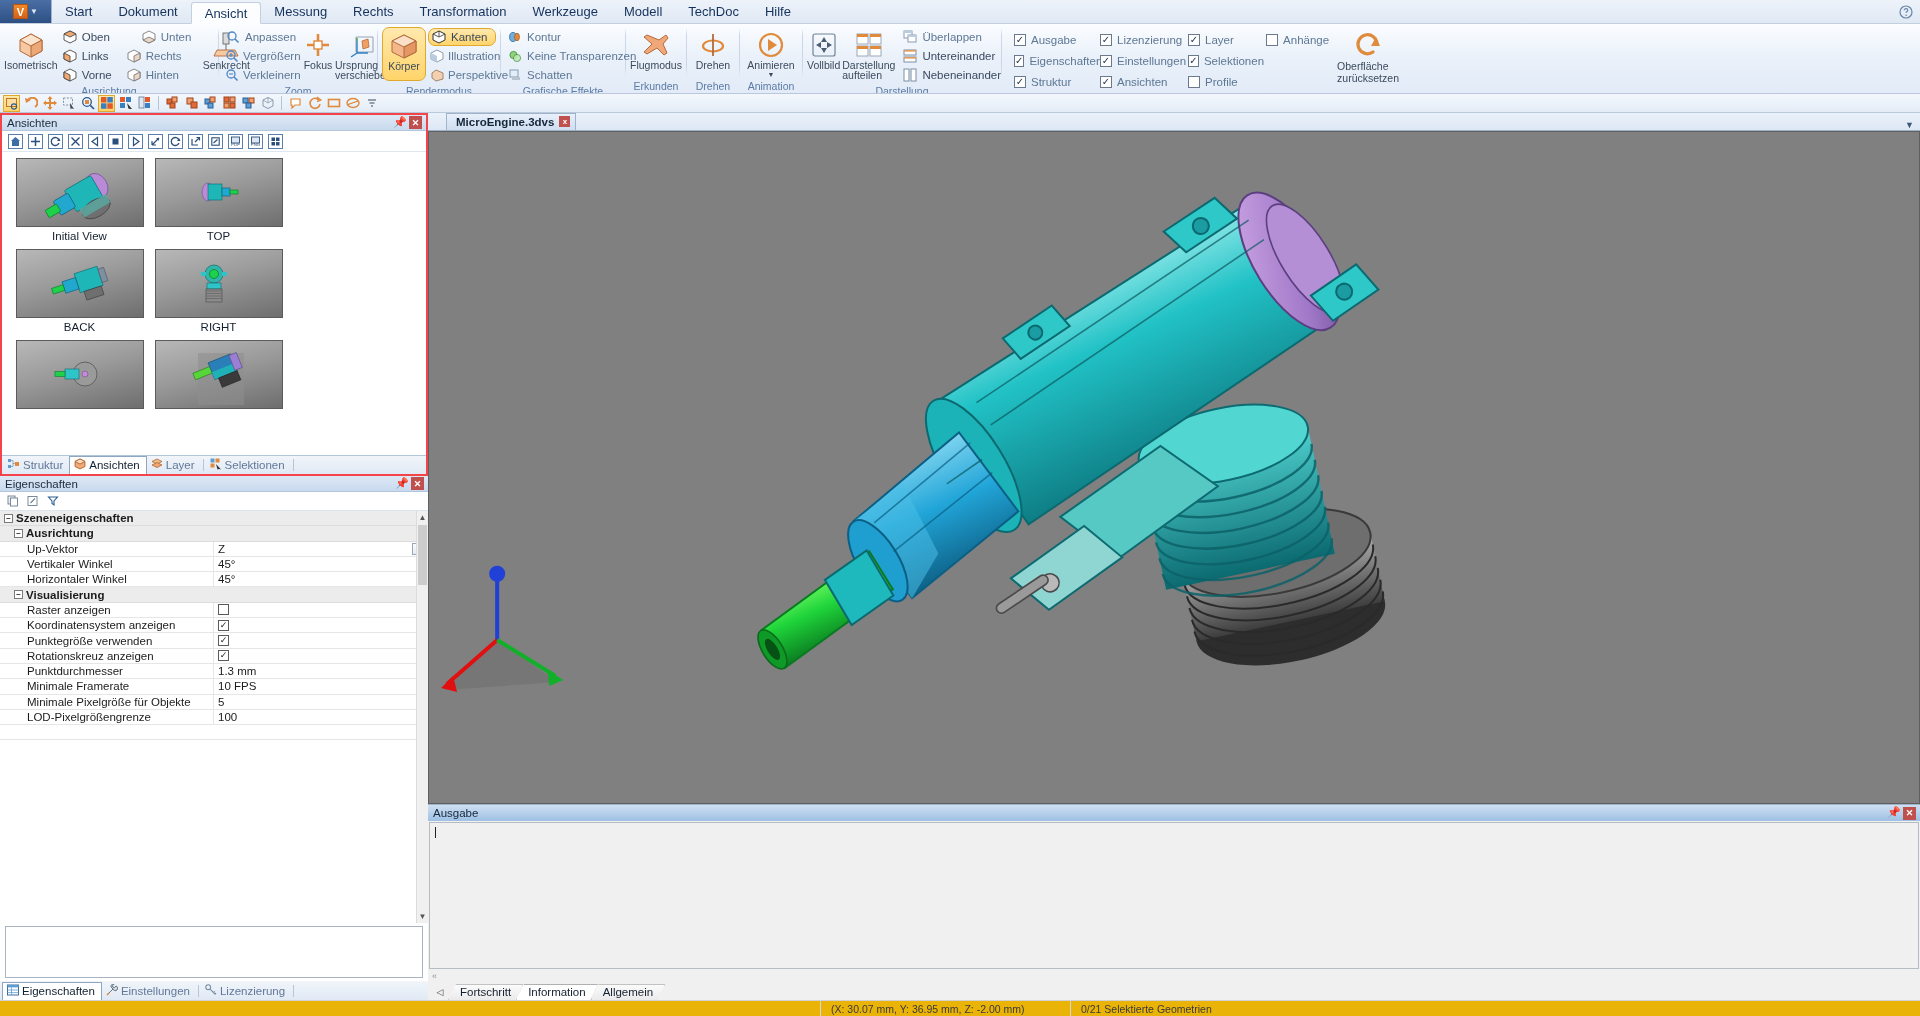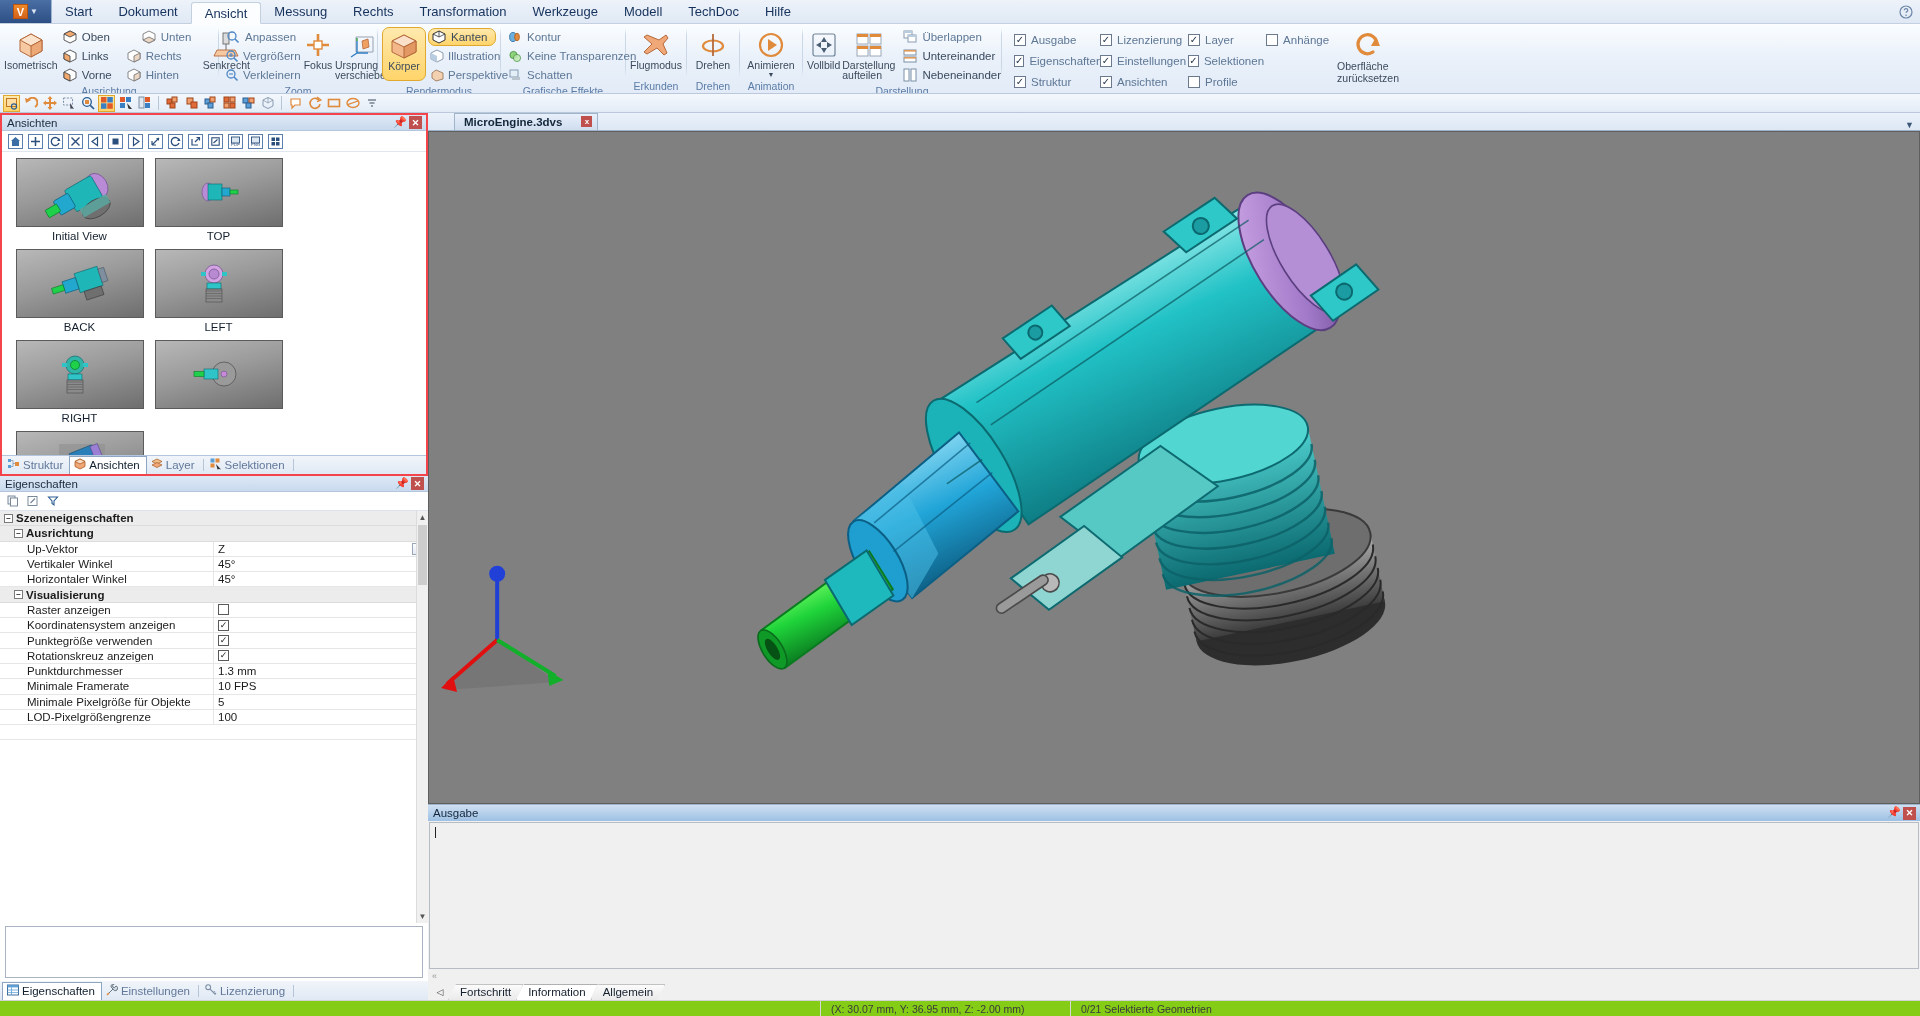--- a/index.html
+++ b/index.html
@@ -166,23 +166,23 @@
   .propdesc { height:52px; background:#fff; border-top:1px solid #aab4c2; margin:1px 2px; border:1px solid #a9b3c1;}
   .propbottomwrap { padding:2px 3px 2px 3px; background:#fff; }
 
   
   .rightarea { flex:1; display:flex; flex-direction:column; min-width:0; background:#dfe7f2; }
   .doctabbar {
     height:18px; background:linear-gradient(#eaf1fa,#dde7f4); display:flex; align-items:flex-end;
     border-bottom:1px solid #9fb3cb; padding-left:18px; position:relative;
   }
   .doctab {
-    display:flex; align-items:center; gap:19px; background:linear-gradient(#e8f0fb,#cfddef);
+    display:flex; align-items:center; gap:5px; background:linear-gradient(#e8f0fb,#cfddef);
     border:1px solid #9fb3cb; border-bottom:none; padding:1px 5px 2px 9px; font-size:11.5px;
-    font-weight:bold; color:#14263a; height:17px;margin-left:8px;
+    font-weight:bold; color:#14263a; height:17px;
   }
   .doctab .x { width:11px;height:11px;background:#c0504d;color:#fff;font-size:8px;font-weight:bold;display:flex;align-items:center;justify-content:center; }
   .doctabbar .collapse { margin-left:auto; padding-right:6px; color:#3d5877; font-size:9px; }
 
   .viewport { flex:1; background:#808080; position:relative; overflow:hidden; min-height:0;
               border:1px solid #5f5f5f; margin:0; }
 
   .outputpanel { height:196px; display:flex; flex-direction:column; background:#f0f0f0; border-top:1px solid #9fb3cb;}
   .outputtitle {
     height:16px; background:linear-gradient(#cfe0f2,#9dc0e4); display:flex; align-items:center;
@@ -196,21 +196,21 @@
   .btabarrow { width:16px;height:16px;display:flex;align-items:center;justify-content:center;font-size:9px;color:#444; }
   .btab {
     padding:1px 11px 2px; font-size:11.5px; color:#15202e; height:16px; display:flex; align-items:center;
     background:linear-gradient(#fbfbfb,#eaeaea); border:1px solid #c2c2c2; border-bottom:none;
     clip-path: polygon(8px 0, 100% 0, calc(100% - 8px) 100%, 0 100%);
     margin-right:-7px;
   }
   .btab.active { background:#fff; border-color:#b0b0b0; z-index:3; font-weight:normal; }
 
   .statusbar {
-    height:16px; background:#84cc16; border-top:1px solid #d2d2d2; display:flex; align-items:center;
+    height:16px; background:#eab308; border-top:1px solid #d2d2d2; display:flex; align-items:center;
     font-size:10.5px; color:#3a3a3a;
   }
   .statusbar .seg { border-left:1px solid #d7d7d7; height:100%; display:flex; align-items:center; padding:0 10px; }
   .statusbar .spacer { flex:1; }
 </style>
 </head>
 <body>
 
 <div class="app">
 
@@ -913,36 +913,20 @@
                     <rect x="-18" y="-6" width="14" height="12" fill="#22a7cf" stroke="#0e5a75" stroke-width=".6"></rect>
                     <rect x="-30" y="-3" width="12" height="6" fill="#1ed04a" stroke="#0c7a28" stroke-width=".6"></rect>
                     <rect x="20" y="-7" width="6" height="14" fill="#7f8f9f" stroke="#4a5a66" stroke-width=".6"></rect>
                     <rect x="0" y="10" width="18" height="9" fill="#6f6f6f" stroke="#3a3a3a" stroke-width=".6"></rect>
                   </g>
                 </svg>
               </div>
               <div class="viewlabel">BACK</div>
             </div>
 
-            <div class="viewcell">
-              <div class="viewthumb">
-                <svg width="128" height="69" viewBox="0 0 128 69">
-                  <g transform="translate(58,30)">
-                    <circle cx="0" cy="-6" r="9" fill="#d3a3e4" stroke="#6d4f8a" stroke-width=".7"></circle>
-                    <circle cx="0" cy="-6" r="5" fill="#b88ad2" stroke="#6d4f8a" stroke-width=".7"></circle>
-                    <rect x="-13" y="-8" width="5" height="4" fill="#2fc5c8"></rect>
-                      <rect x="8" y="-8" width="5" height="4" fill="#2fc5c8"></rect>
-                    <rect x="-7" y="3" width="14" height="6" fill="#2fc5c8" stroke="#0e6a70" stroke-width=".6"></rect>
-                    <rect x="-8" y="9" width="16" height="13" fill="#8a8a8a" stroke="#4a4a4a" stroke-width=".6"></rect>
-                    <path d="M-8 11h16M-8 13.5h16M-8 16h16M-8 18.5h16" stroke="#5a5a5a" stroke-width=".6"></path>
-                  </g>
-                </svg>
-              </div>
-              <div class="viewlabel">LEFT</div>
-            </div>
 
             <div class="viewcell">
               <div class="viewthumb">
                 <svg width="128" height="69" viewBox="0 0 128 69">
                   <g transform="translate(58,30)">
                     <circle cx="0" cy="-6" r="9" fill="#2fb6a8" stroke="#0e6a70" stroke-width=".7"></circle>
                     <circle cx="0" cy="-6" r="4.5" fill="#1ed04a" stroke="#0c7a28" stroke-width=".7"></circle>
                     <rect x="-13" y="-8" width="5" height="4" fill="#2fc5c8"></rect>
                       <rect x="8" y="-8" width="5" height="4" fill="#2fc5c8"></rect>
                     <rect x="-7" y="3" width="14" height="6" fill="#2fc5c8" stroke="#0e6a70" stroke-width=".6"></rect>

